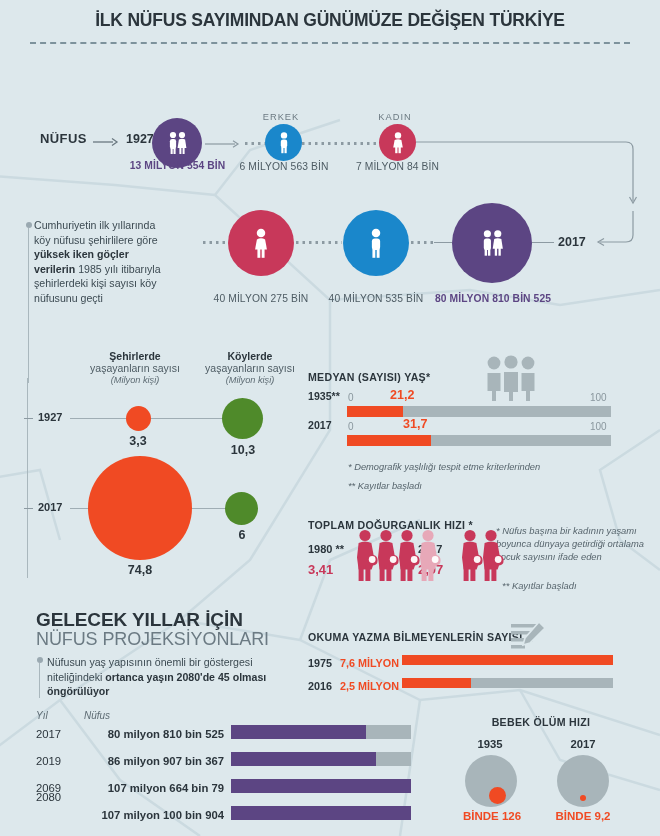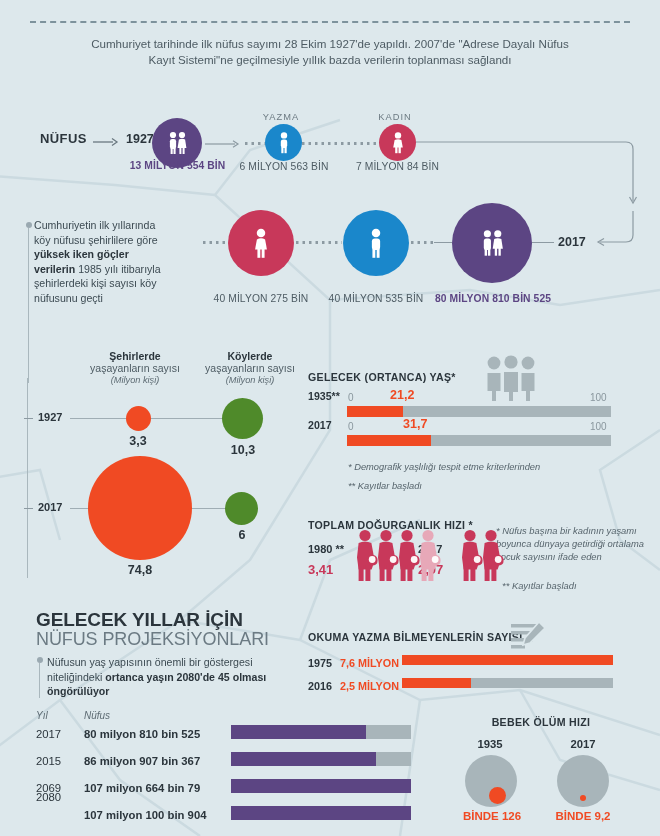--- a/index.html
+++ b/index.html
@@ -94,21 +94,21 @@
   
   #proj-t1 { top:609px; left:36px; font-size:19px; font-weight:bold; letter-spacing:-0.1px; color:#2b353c; }
   #proj-t2 { top:629px; left:36px; font-size:18px; color:#6b7a83; letter-spacing:-0.1px;}
   #proj-note { top:655px; left:47px; width:255px; font-size:10.6px; line-height:14.6px; color:#3c4a52; }
   #proj-note b { color:#2b353c; }
   #proj-bullet { position:absolute; top:657px; left:37px; width:6px; height:6px; border-radius:50%; background:#9aa9b1; }
   #proj-stem { position:absolute; top:663px; left:39px; width:1px; height:35px; background:#a9b7bd; }
   #th-yil { top:710px; left:36px; font-size:10px; font-style:italic; color:#5d6b73; }
   #th-nuf { top:710px; left:84px; font-size:10px; font-style:italic; color:#5d6b73; }
   .pr-yr { position:absolute; left:36px; font-size:11.3px; color:#2b353c; }
-  .pr-val { position:absolute; left:84px; width:140px; text-align:left; font-size:11.3px; font-weight:bold; color:#2b353c; }
+  .pr-val { position:absolute; left:84px; width:140px; text-align:right; font-size:11.3px; font-weight:bold; color:#2b353c; }
   .pr-track { position:absolute; left:231px; height:14px; width:180px; background:#a8b5ba; }
   .pr-fill { position:absolute; left:231px; height:14px; background:#5c4583; }
 
   
   #bom-title { top:716px; left:441px; width:200px; text-align:center; font-size:10.6px; font-weight:bold; letter-spacing:.3px; color:#2b353c; }
   .bom-yr { position:absolute; font-size:11.3px; font-weight:bold; color:#2b353c; text-align:center; }
   .bom-big { position:absolute; border-radius:50%; background:#a8b5ba; }
   .bom-dot { position:absolute; border-radius:50%; background:#f04a23; }
   .bom-val { position:absolute; font-size:11.5px; font-weight:bold; color:#f04a23; text-align:center; }
 </style>
@@ -125,22 +125,22 @@
     <path d="M 420 700 L 400 836"></path>
     <path d="M 520 690 L 560 760 L 660 790"></path>
     <path d="M 300 640 L 330 560 L 420 520"></path>
     <path d="M 60 700 L 120 780 L 200 836"></path>
     <path d="M -20 480 L 40 470 L 60 540"></path>
     <path d="M 660 430 L 600 470 L 620 540 L 660 570"></path>
   </g>
 </svg>
 
 <div class="layer" id="header">
+  <div id="title">İLK NÜFUS SAYIMINDAN GÜNÜMÜZE DEĞİŞEN TÜRKİYE</div>
   <div id="divider"></div>
-  <div id="subtitle">Cumhuriyet tarihinde ilk nüfus sayımı 28 Ekim 1927'de yapıldı. 2007'de "Adrese Dayalı Nüfus Kayıt Sistemi"ne geçilmesiyle yıllık bazda verilerin toplanması sağlandı</div>
 </div>
 
 <div class="layer" id="nufus-label">NÜFUS</div>
 <svg class="layer" id="nufus-arrow" width="26" height="10" viewBox="0 0 26 10">
   <line x1="0" y1="5" x2="20" y2="5" stroke="#6a7880" stroke-width="1.3"></line>
   <path d="M19 1.5 L24 5 L19 8.5" fill="none" stroke="#6a7880" stroke-width="1.3"></path>
 </svg>
 <div class="layer" id="yr1927">1927</div>
 <svg class="layer" id="conn1" width="34" height="4" viewBox="0 0 34 4">
   <line x1="0" y1="2" x2="34" y2="2" stroke="#8c9aa2" stroke-width="1.2"></line>
@@ -158,21 +158,21 @@
     <rect x="18.6" y="17" width="2" height="7" fill="#fff"></rect>
   </svg>
 </div>
 <div class="pcap bold" style="top:160px; left:115px; width:125px; color:#5c4583;">13 MİLYON 554 BİN</div>
 
 <svg class="layer" style="top:139px; left:205px;" width="36" height="10" viewBox="0 0 36 10">
   <line x1="0" y1="5" x2="30" y2="5" stroke="#8c9aa2" stroke-width="1.2"></line>
   <path d="M28 1.8 L33 5 L28 8.2" fill="none" stroke="#8c9aa2" stroke-width="1.2"></path>
 </svg>
 
-<div class="layer" id="erkek-lbl">YAZMA</div>
+<div class="layer" id="erkek-lbl">ERKEK</div>
 <div class="layer" id="kadin-lbl">KADIN</div>
 
 <svg class="dotline" style="top:142px; left:245px; width:22px;" viewBox="0 0 22 3" preserveAspectRatio="none">
   <line x1="0" y1="1.5" x2="22" y2="1.5" stroke="#8c9aa2" stroke-width="3" stroke-dasharray="2.5 4"></line>
 </svg>
 
 <div class="pcircle" style="top:124px; left:265px; width:37px; height:37px; background:#1a87cb;">
   <svg width="16" height="22" viewBox="0 0 16 22">
     <circle cx="8" cy="3.4" r="3.2" fill="#fff"></circle>
     <rect x="4.8" y="7.4" width="6.4" height="8.6" rx="2.4" fill="#fff"></rect>
@@ -281,21 +281,21 @@
 <div class="bub-val" style="top:443px; left:212px; width:62px;">10,3</div>
 
 <div class="cv-tick" style="top:508px; left:24px;"></div>
 <div class="cv-yr" style="top:501px; left:38px;">2017</div>
 <div class="cv-row" style="top:508px; left:70px; width:170px;"></div>
 <div class="bub" style="top:456px; left:88px; width:104px; height:104px; background:#f04a23;"></div>
 <div class="bub-val" style="top:563px; left:110px; width:60px;">74,8</div>
 <div class="bub" style="top:492px; left:225px; width:33px; height:33px; background:#4f8a2a;"></div>
 <div class="bub-val" style="top:528px; left:212px; width:60px;">6</div>
 
-<div class="layer" id="median-title">GELECEK (ORTANCA) YAŞ*</div>
+<div class="layer" id="median-title">MEDYAN (SAYISI) YAŞ*</div>
 <svg class="layer" style="top:355px; left:485px;" width="52" height="46" viewBox="0 0 52 46">
   <circle cx="9" cy="8" r="6.4" fill="#a8b5ba"></circle>
   <circle cx="26" cy="7" r="6.6" fill="#a8b5ba"></circle>
   <circle cx="43" cy="8" r="6.4" fill="#a8b5ba"></circle>
   <path d="M2.5 18 h13 v18 h-4.5 v10 h-4 v-10 h-4.5 Z" fill="#a8b5ba"></path>
   <path d="M36.5 18 h13 v18 h-4.5 v10 h-4 v-10 h-4.5 Z" fill="#a8b5ba"></path>
   <path d="M19 17 h14 v20 h-5 v9 h-4 v-9 h-5 Z" fill="#a8b5ba"></path>
 </svg>
 
 <div class="ma-year" style="top:390px; left:308px;">1935**</div>
@@ -398,21 +398,21 @@
 </div>
 
 <div class="layer" id="th-yil">Yıl</div>
 <div class="layer" id="th-nuf">Nüfus</div>
 
 <div class="pr-yr" style="top:728px;">2017</div>
 <div class="pr-val" style="top:728px;">80 milyon 810 bin 525</div>
 <div class="pr-track" style="top:725px;"></div>
 <div class="pr-fill" style="top:725px; width:135px;"></div>
 
-<div class="pr-yr" style="top:755px;">2015</div>
+<div class="pr-yr" style="top:755px;">2019</div>
 <div class="pr-val" style="top:755px;">86 milyon 907 bin 367</div>
 <div class="pr-track" style="top:752px;"></div>
 <div class="pr-fill" style="top:752px; width:145px;"></div>
 
 <div class="pr-yr" style="top:782px;">2069</div>
 <div class="pr-val" style="top:782px;">107 milyon 664 bin 79</div>
 <div class="pr-track" style="top:779px;"></div>
 <div class="pr-fill" style="top:779px; width:180px;"></div>
 
 <div class="pr-yr" style="top:791px;">2080</div>

